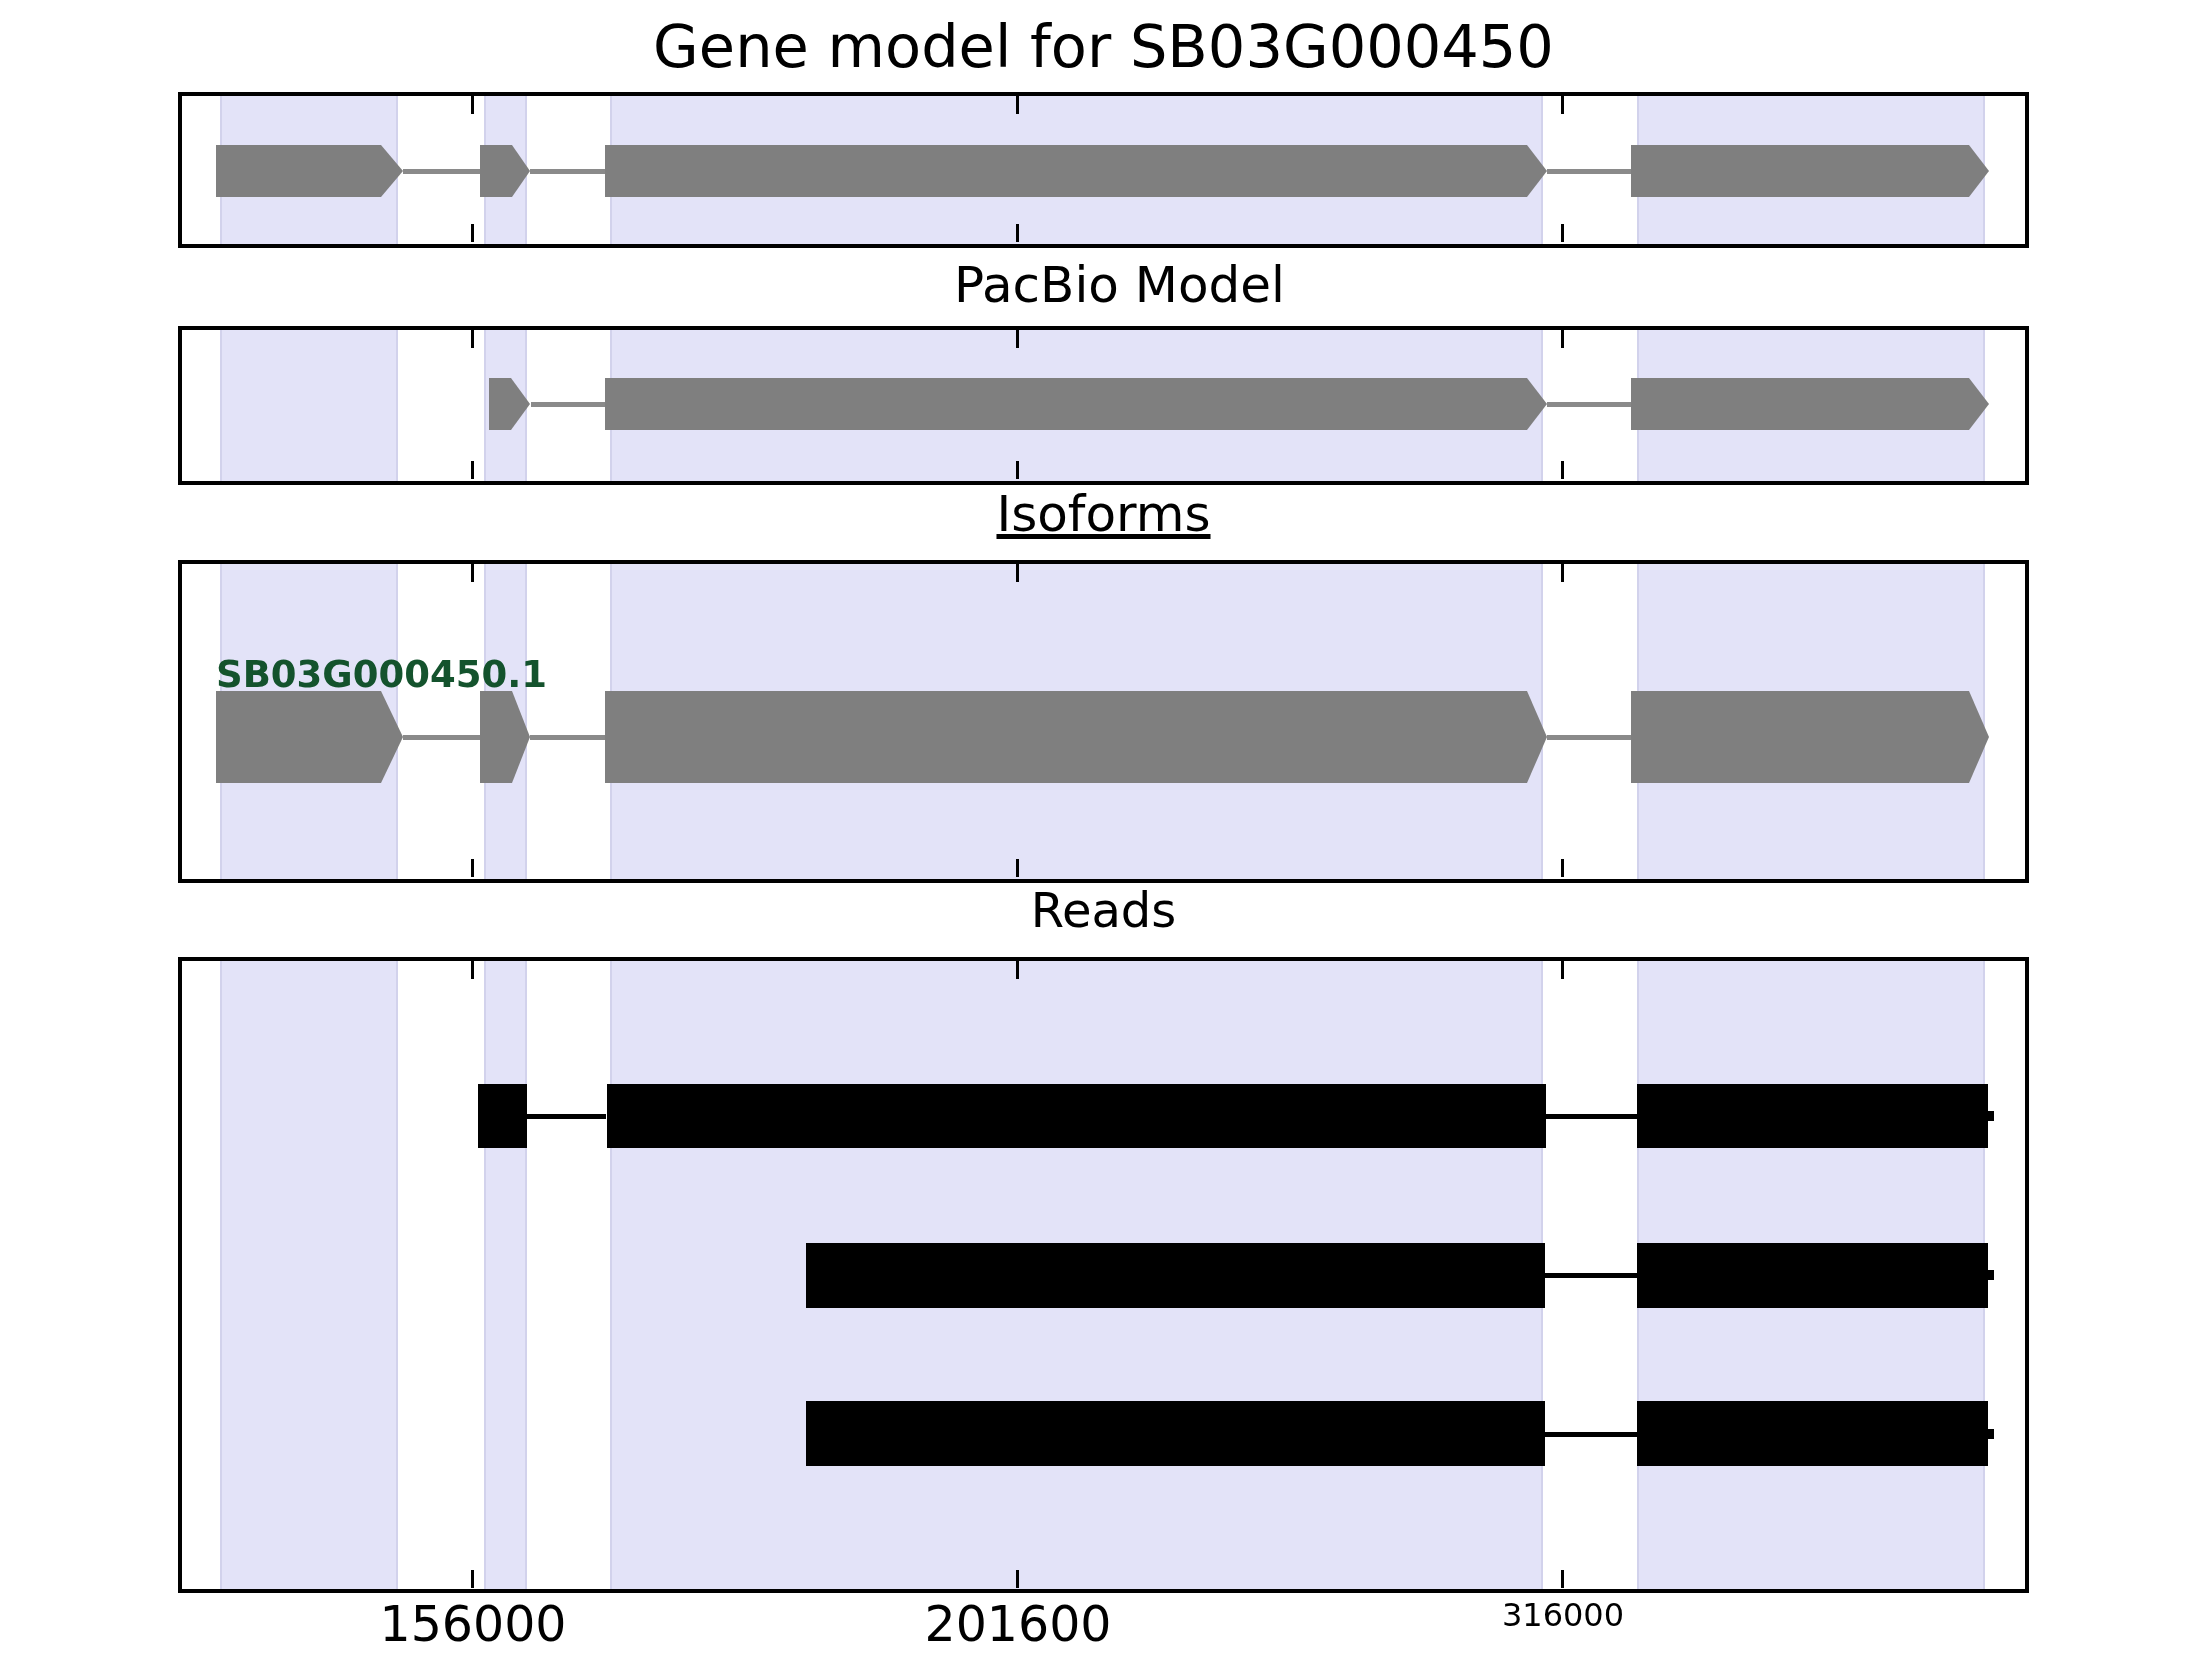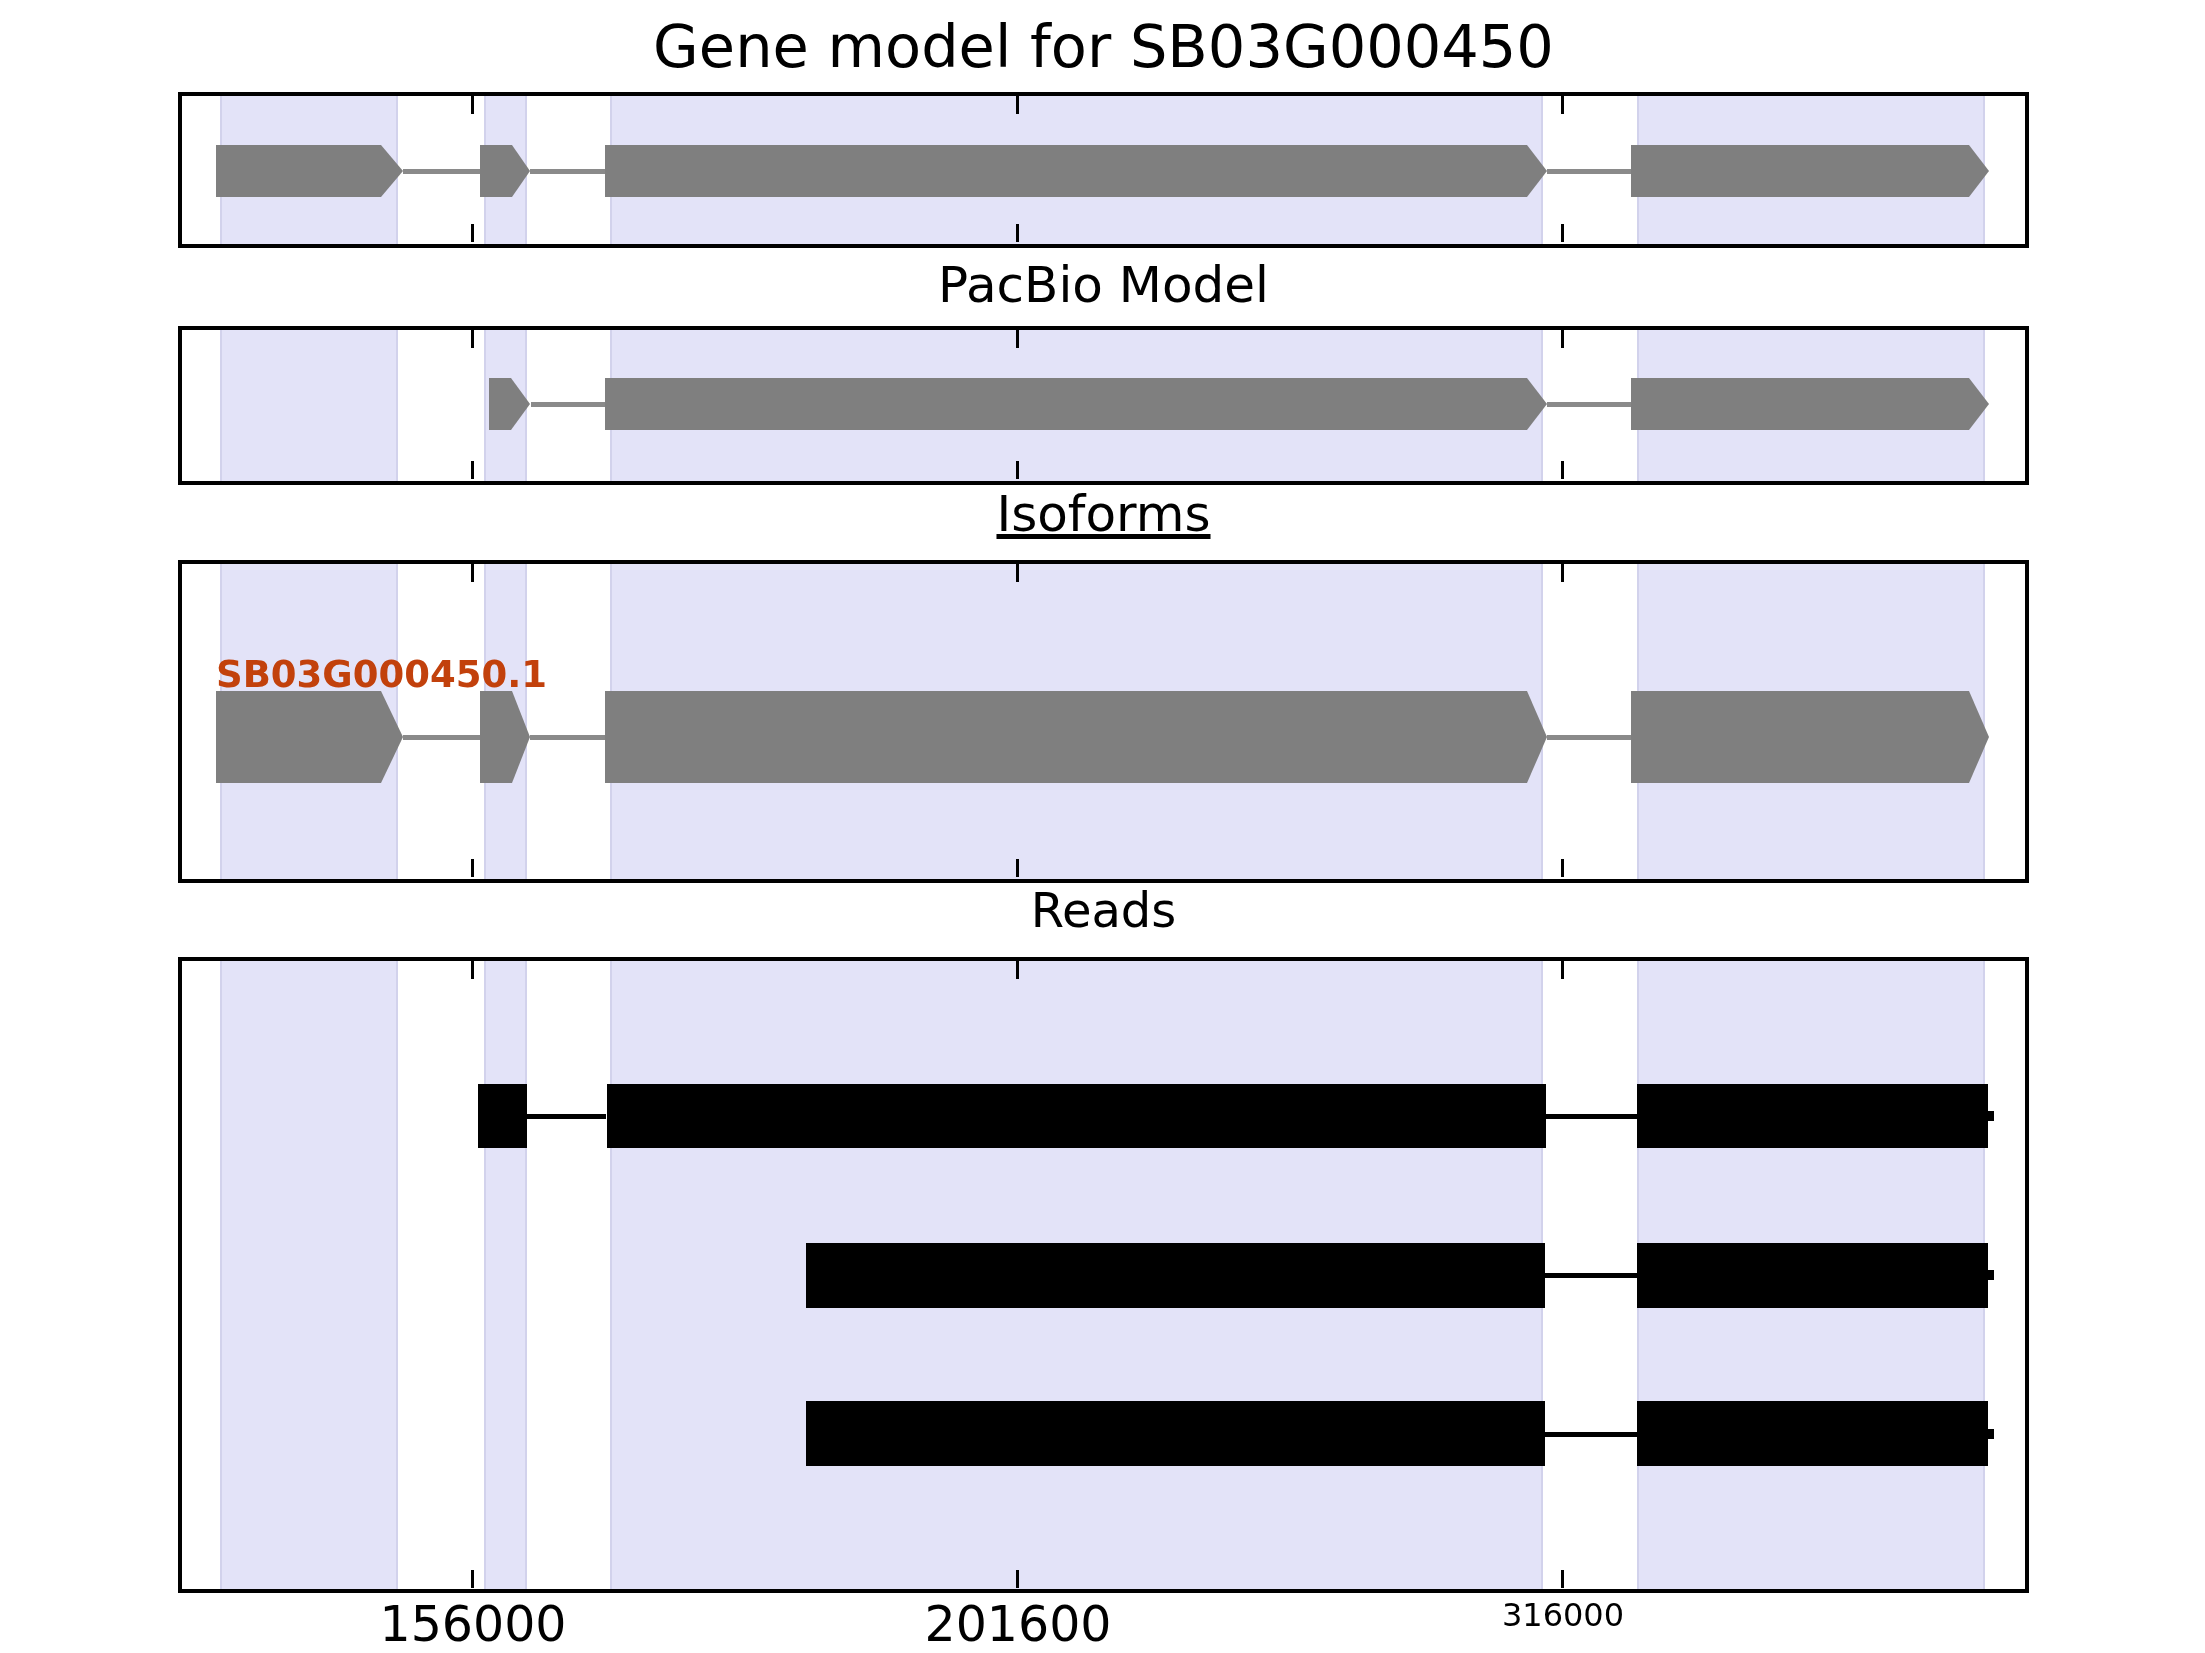--- a/index.html
+++ b/index.html
@@ -24,29 +24,29 @@
     box-sizing:border-box;
     background:#ffffff;
   }
   .band{position:absolute;top:0;bottom:0;}
   .tick{position:absolute;width:3.4px;background:#000;}
   .exon{position:absolute;}
   .intron{position:absolute;}
   .read-block{position:absolute;}
   .read-line{position:absolute;}
   .read-nub{position:absolute;}
-  .iso-label{position:absolute;font-weight:bold;color:#c2410c;line-height:1;white-space:nowrap;}
+  .iso-label{position:absolute;font-weight:bold;color:#14532d;line-height:1;white-space:nowrap;}
   .xlabel{position:absolute;text-align:center;color:#000;line-height:1.1;}
 </style>
 </head>
 <body>
 
 <div id="figure">
   <div class="title" id="main-title" style="left: 178px; width: 1851px; top: 14.5px; font-size: 59px;">Gene model for SB03G000450</div>
-  <div class="title" id="pacbio-title" style="left: 178px; width: 1851px; top: 258px; font-size: 50px;">PacBio Model</div>
+  <div class="title" id="pacbio-title" style="left: 194px; width: 1851px; top: 258px; font-size: 50px;">PacBio Model</div>
   <div class="title" id="isoforms-title" style="left: 178px; width: 1851px; top: 487px; font-size: 50px; text-decoration: underline;">Isoforms</div>
   <div class="title" id="reads-title" style="left: 178px; width: 1851px; top: 884px; font-size: 48px;">Reads</div>
   <div id="panels">
       <div class="panel" style="left: 178px; top: 92px; width: 1851px; height: 156px; border-color: rgb(0, 0, 0);">
         <div class="band" style="left: 38px; width: 178px; background: rgb(227, 227, 248); border-left: 2.1px solid rgb(210, 210, 236); border-right: 2.1px solid rgb(210, 210, 236); box-sizing: border-box;"></div>
         <div class="band" style="left: 302px; width: 43px; background: rgb(227, 227, 248); border-left: 2.1px solid rgb(210, 210, 236); border-right: 2.1px solid rgb(210, 210, 236); box-sizing: border-box;"></div>
         <div class="band" style="left: 428px; width: 933px; background: rgb(227, 227, 248); border-left: 2.1px solid rgb(210, 210, 236); border-right: 2.1px solid rgb(210, 210, 236); box-sizing: border-box;"></div>
         <div class="band" style="left: 1455px; width: 348px; background: rgb(227, 227, 248); border-left: 2.1px solid rgb(210, 210, 236); border-right: 2.1px solid rgb(210, 210, 236); box-sizing: border-box;"></div>
         <div class="tick" style="left: 289px; top: 0px; height: 18px;"></div>
         <div class="tick" style="left: 289px; top: 128px; height: 18px;"></div>

